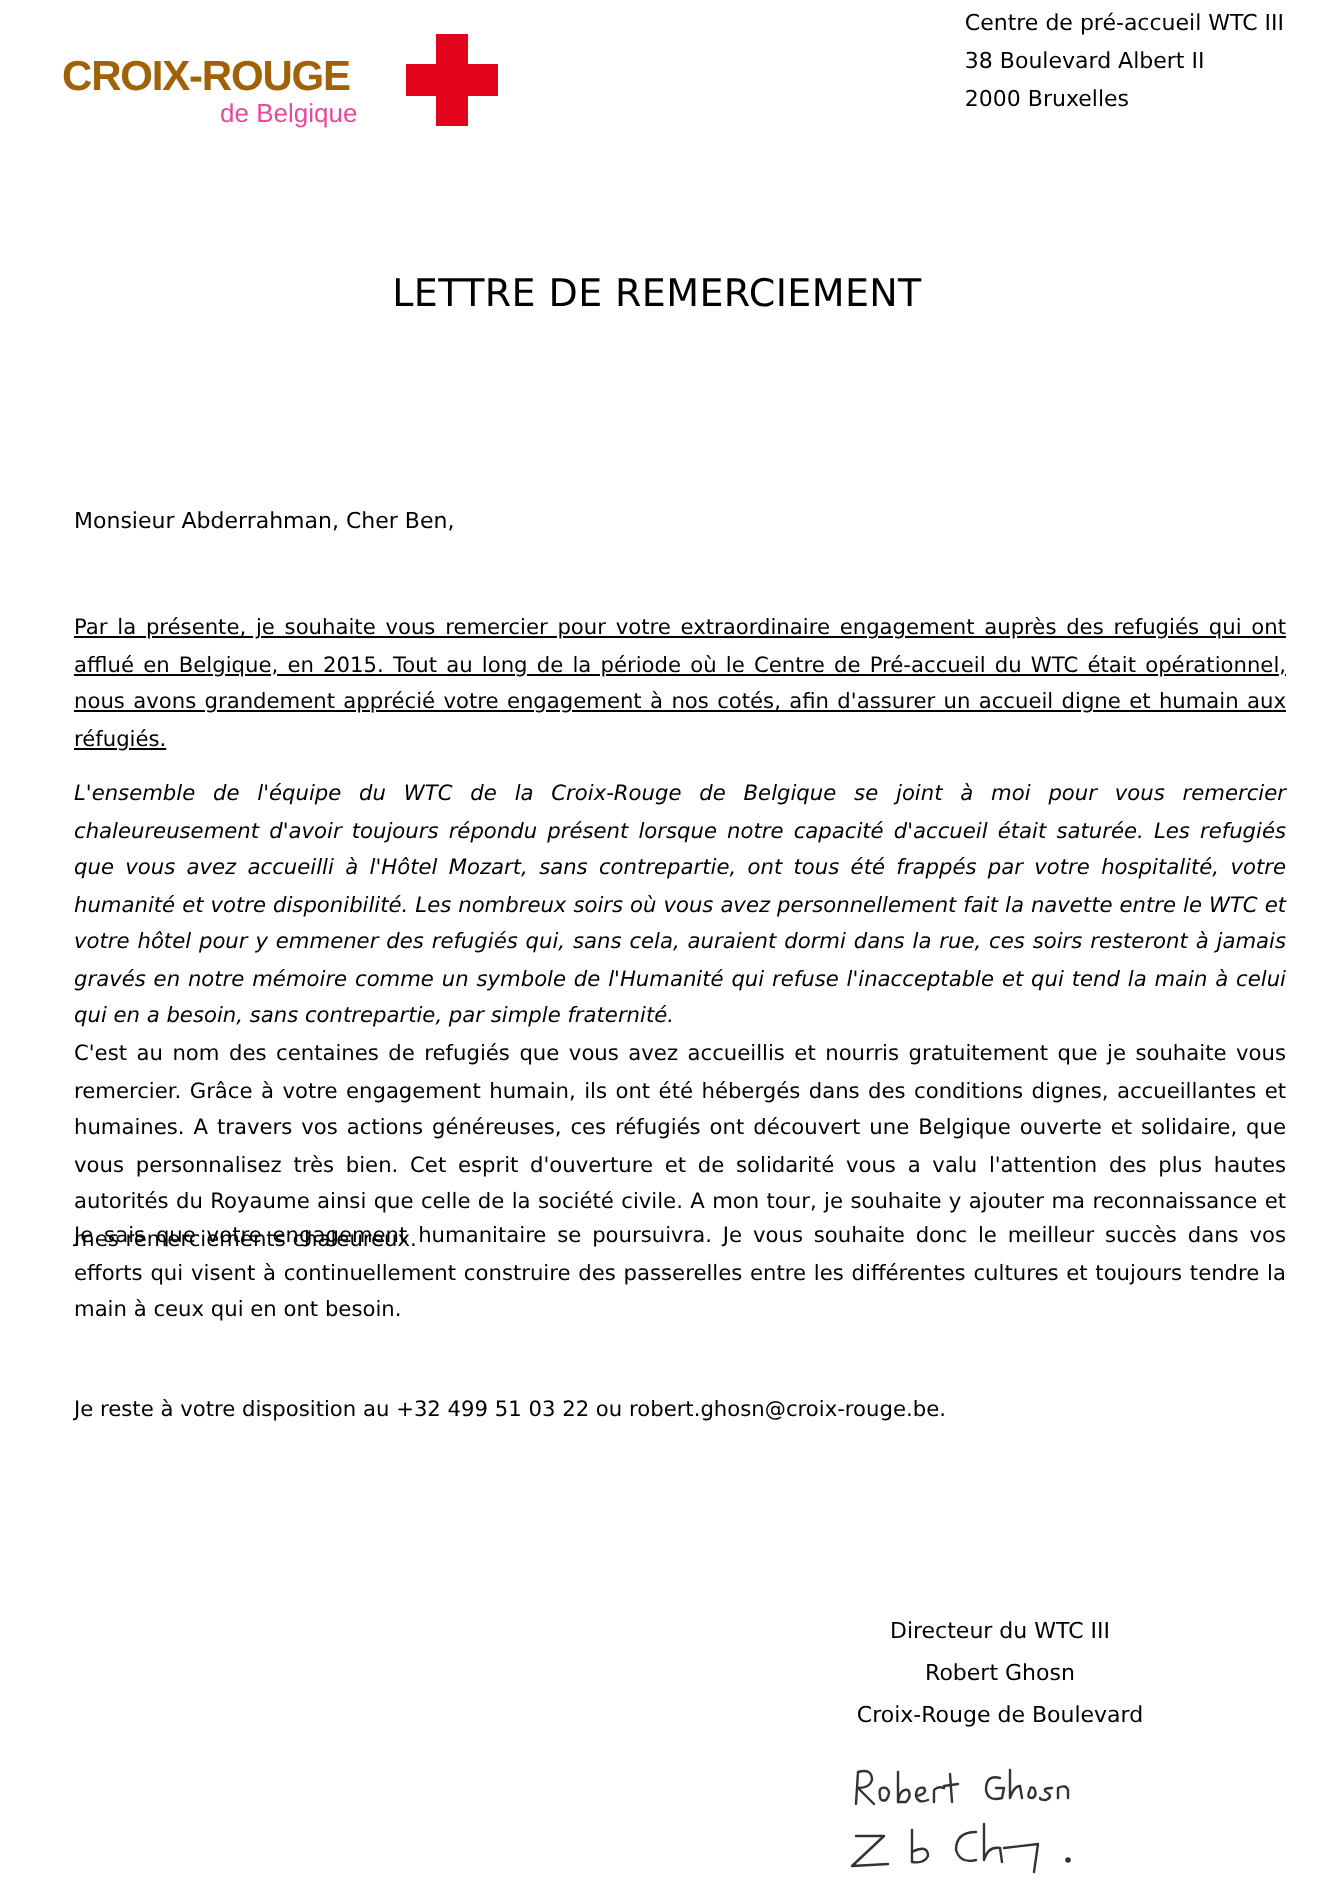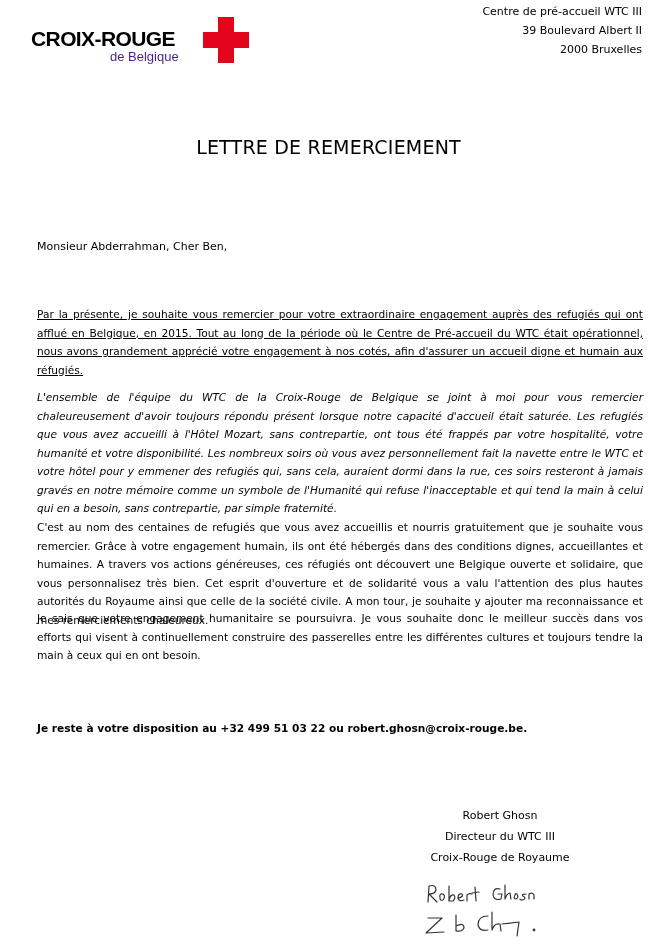--- a/index.html
+++ b/index.html
@@ -4,52 +4,52 @@
 <style>
   html, body { margin: 0; padding: 0; background: #ffffff; }
   body {
     width: 661px; height: 951px; position: relative; overflow: hidden;
     font-family: "Liberation Sans", sans-serif; color: #000;
   }
   .logo { position: absolute; left: 0; top: 0; width: 260px; height: 75px; }
   .logo-main {
     position: absolute; left: 31px; top: 27px;
     font-family: "Liberation Sans", sans-serif; font-weight: bold;
-    font-size: 21px; letter-spacing: -0.6px; color: #000000; white-space: nowrap; text-align: center;
+    font-size: 21px; letter-spacing: -0.6px; color: #a16207; white-space: nowrap; text-align: center;
   }
   .logo-sub {
     position: absolute; left: 110px; top: 49px;
-    font-size: 13px; color: #4c1d95; white-space: nowrap;
+    font-size: 13px; color: #ec4899; white-space: nowrap;
   }
   .cross { position: absolute; left: 203px; top: 17px; width: 46px; height: 46px; }
   .cross .v { position: absolute; left: 15px; top: 0; width: 16px; height: 46px; background: #e3051b; }
   .cross .h { position: absolute; left: 0; top: 15px; width: 46px; height: 16px; background: #e3051b; }
 
   .address {
-    position: absolute; right: 19px; top: 2px; text-align: right;
+    position: absolute; right: 19px; top: 2px; text-align: left;
     font-family: "DejaVu Sans", sans-serif; font-size: 11px; line-height: 19px; color: #000;
   }
   .title {
     position: absolute; left: 0; right: 4px; top: 136px; text-align: center;
     font-family: "DejaVu Sans", sans-serif; font-size: 19px; letter-spacing: 0.2px; color: #000;
   }
   .salutation {
-    position: absolute; left: 37px; top: 240px;
+    position: absolute; left: 37px; top: 254px;
     font-family: "DejaVu Sans", sans-serif; font-size: 11px; color: #000;
   }
   .body-text {
     position: absolute; left: 37px; width: 606px;
     font-family: "DejaVu Sans", sans-serif; font-size: 10.6px; line-height: 18.5px;
     text-align: justify; color: #000; margin: 0;
   }
   .p1 { top: 305px; text-decoration: underline; }
   .p2 { top: 388px; font-style: italic; }
   .p3 { top: 518px; }
   .p4 { top: 609px; }
-  .p5 { top: 719px; text-align: left; font-weight: bold; }
+  .p5 { top: 696px; text-align: left; }
 
   .signature-block {
     position: absolute; left: 395px; width: 210px; top: 805px; text-align: center;
     font-family: "DejaVu Sans", sans-serif; font-size: 11px; line-height: 21px;
   }
   .handwriting { position: absolute; left: 420px; top: 878px; width: 150px; height: 70px; }
 </style>
 </head>
 <body>
 
@@ -57,38 +57,38 @@
   <div class="logo-main">CROIX-ROUGE</div>
   <div class="logo-sub">de Belgique</div>
   <div class="cross">
     <div class="v"></div>
     <div class="h"></div>
   </div>
 </div>
 
 <div class="address">
   <div>Centre de pré-accueil WTC III</div>
-  <div>39 Boulevard Albert II</div>
+  <div>38 Boulevard Albert II</div>
   <div>2000 Bruxelles</div>
 </div>
 
 <div class="title">LETTRE DE REMERCIEMENT</div>
 
 <div class="salutation">Monsieur Abderrahman, Cher Ben,</div>
 
 <p class="body-text p1">Par la présente, je souhaite vous remercier pour votre extraordinaire engagement auprès des refugiés qui ont afflué en Belgique, en 2015. Tout au long de la période où le Centre de Pré-accueil du WTC était opérationnel, nous avons grandement apprécié votre engagement à nos cotés, afin d'assurer un accueil digne et humain aux réfugiés.</p>
 <p class="body-text p2">L'ensemble de l'équipe du WTC de la Croix-Rouge de Belgique se joint à moi pour vous remercier chaleureusement d'avoir toujours répondu présent lorsque notre capacité d'accueil était saturée. Les refugiés que vous avez accueilli à l'Hôtel Mozart, sans contrepartie, ont tous été frappés par votre hospitalité, votre humanité et votre disponibilité. Les nombreux soirs où vous avez personnellement fait la navette entre le WTC et votre hôtel pour y emmener des refugiés qui, sans cela, auraient dormi dans la rue, ces soirs resteront à jamais gravés en notre mémoire comme un symbole de l'Humanité qui refuse l'inacceptable et qui tend la main à celui qui en a besoin, sans contrepartie, par simple fraternité.</p>
 <p class="body-text p3">C'est au nom des centaines de refugiés que vous avez accueillis et nourris gratuitement que je souhaite vous remercier. Grâce à votre engagement humain, ils ont été hébergés dans des conditions dignes, accueillantes et humaines. A travers vos actions généreuses, ces réfugiés ont découvert une Belgique ouverte et solidaire, que vous personnalisez très bien. Cet esprit d'ouverture et de solidarité vous a valu l'attention des plus hautes autorités du Royaume ainsi que celle de la société civile. A mon tour, je souhaite y ajouter ma reconnaissance et mes remerciements chaleureux.</p>
 <p class="body-text p4">Je sais que votre engagement humanitaire se poursuivra. Je vous souhaite donc le meilleur succès dans vos efforts qui visent à continuellement construire des passerelles entre les différentes cultures et toujours tendre la main à ceux qui en ont besoin.</p>
 <p class="body-text p5">Je reste à votre disposition au +32 499 51 03 22 ou robert.ghosn@croix-rouge.be.</p>
 
 <div class="signature-block">
+  <div>Directeur du WTC III</div>
   <div>Robert Ghosn</div>
-  <div>Directeur du WTC III</div>
-  <div>Croix-Rouge de Royaume</div>
+  <div>Croix-Rouge de Boulevard</div>
 </div>
 
 <svg class="handwriting" viewBox="0 0 150 70">
   <g fill="none" stroke="#333" stroke-width="1.2" stroke-linecap="round" stroke-linejoin="round">
 
     <path d="M8 24 L9 8 Q16 6 16 12 Q15 16 9 16 L17 24"></path>
     <path d="M20 20 Q19 15 23 16 Q26 18 23 22 Q20 23 20 20"></path>
     <path d="M29 8 L29 23 Q30 16 34 17 Q36 20 33 23 L29 23"></path>
     <path d="M38 20 Q44 19 42 16 Q38 15 38 20 Q39 24 44 22"></path>
     <path d="M47 23 L47 17 Q49 15 52 16"></path>

